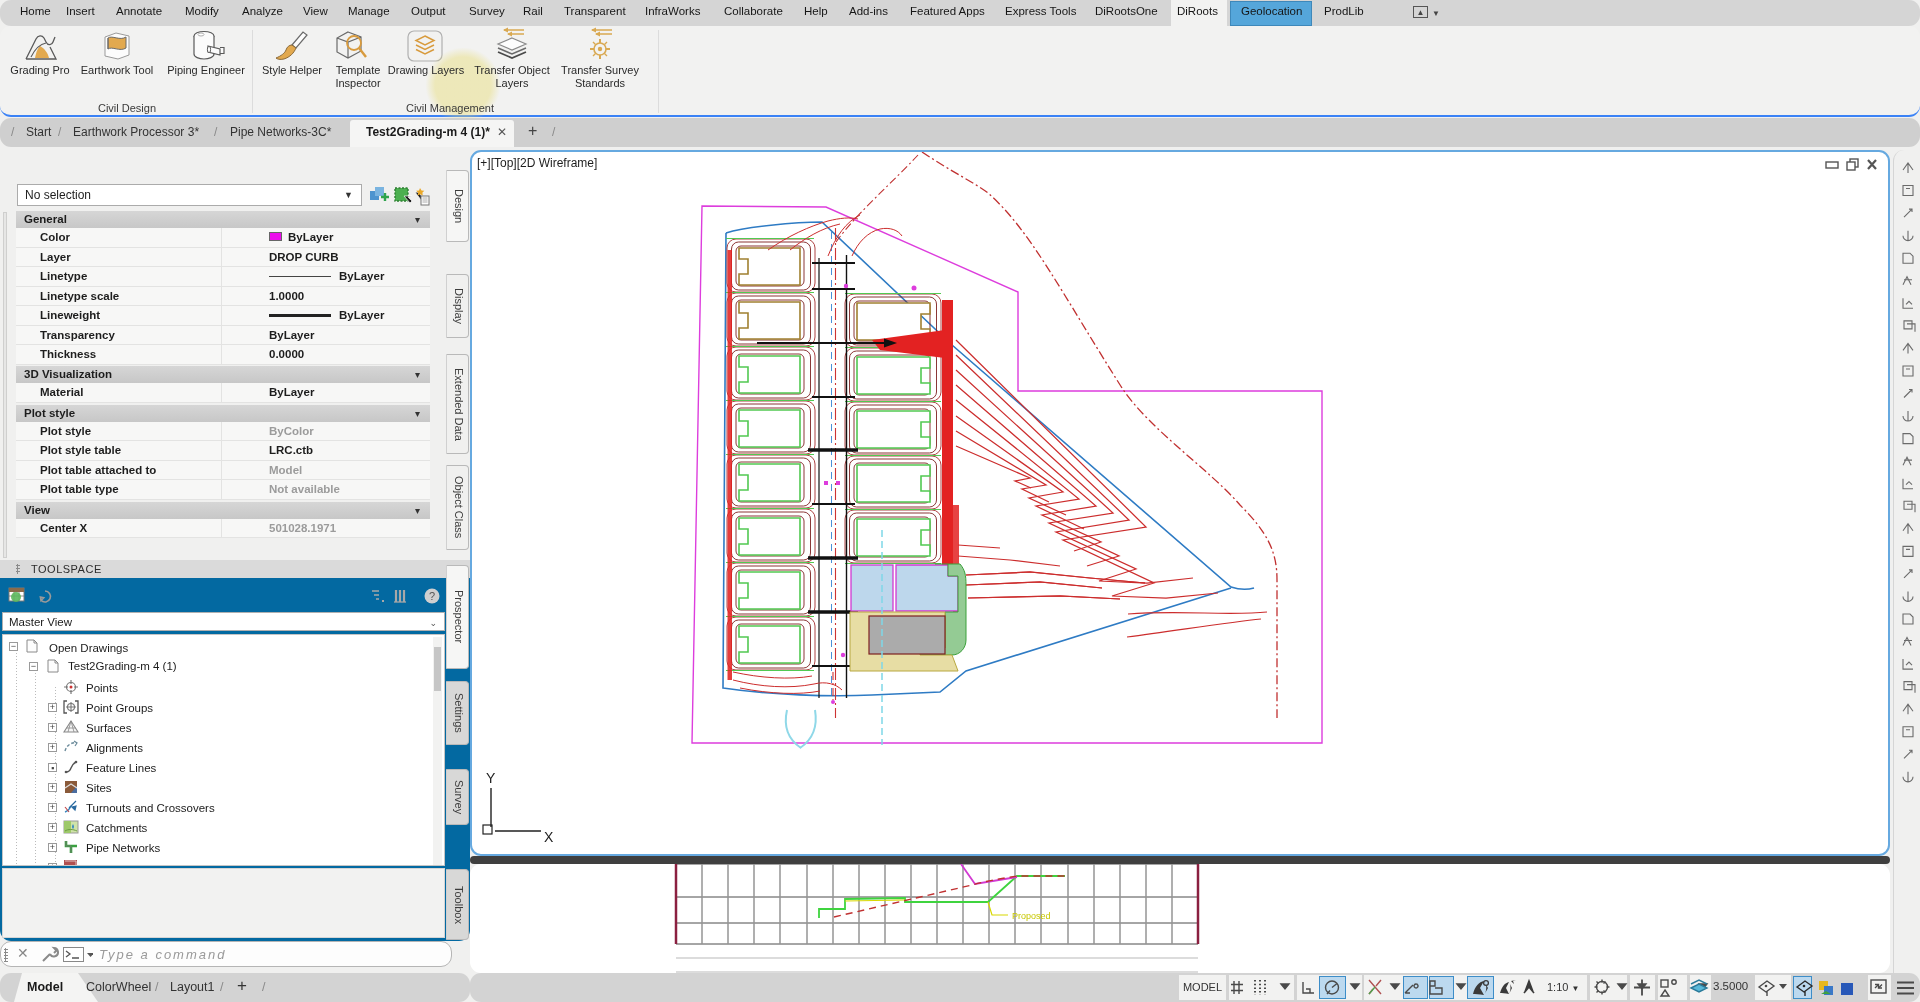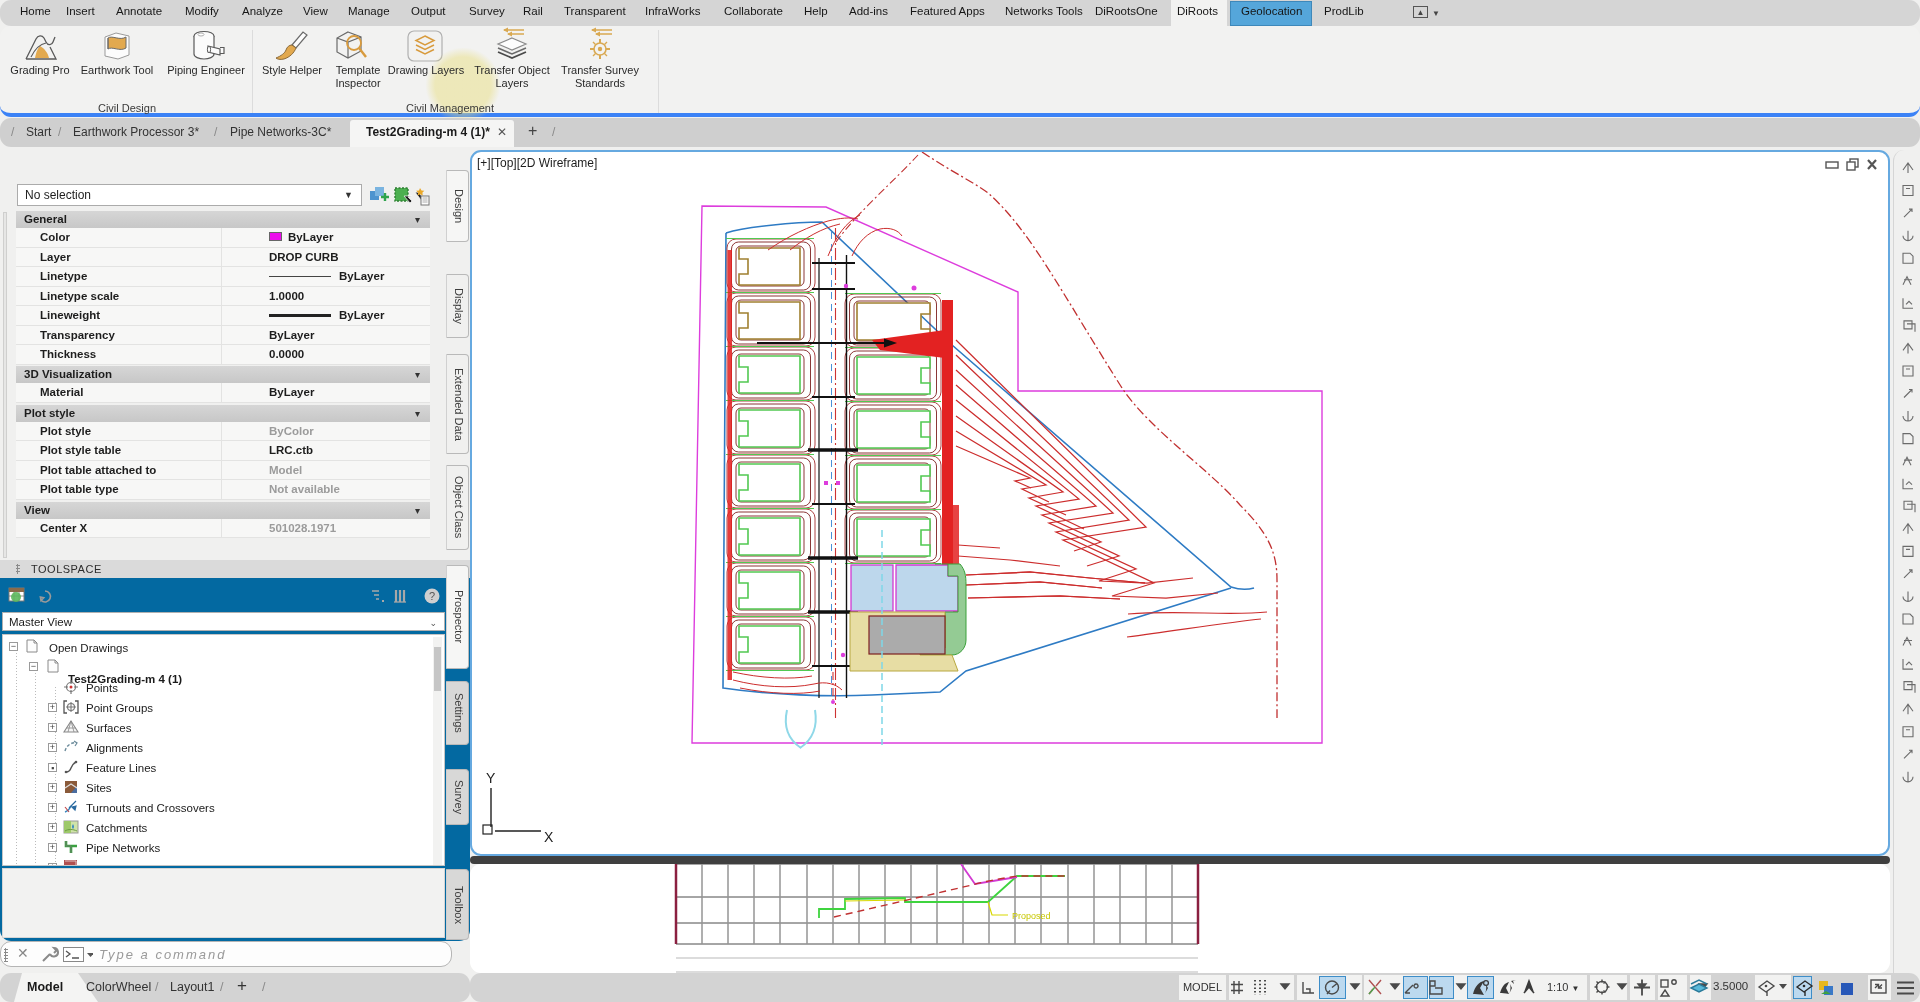--- a/index.html
+++ b/index.html
@@ -4,21 +4,21 @@
 * { margin:0; padding:0; box-sizing:border-box; }
 html,body { width:1920px; height:1002px; overflow:hidden; }
 body { font-family:"Liberation Sans", sans-serif; background:#f0f0ef; position:relative; }
 .abs { position:absolute;border-radius:11px; }
 
 #menubar { left:0; top:0; width:1920px; height:26px; background:#d5d5d5; }
 #menubar span.mi { position:absolute; top:5px; font-size:11.5px; color:#161616; }
 #menubar .whitetab { position:absolute; left:1171px; top:0; width:56px; height:26px; background:#f2f2f1; }
 #menubar .bluetab { position:absolute; left:1230px; top:1px; width:82px; height:25px; background:#55a6da; border:1px solid #3e88ba; }
 
-#ribbon { left:0; top:26px; width:1920px; height:91px; background:#f2f2f1; border-bottom:4px solid #3b82f6;padding-left:10px; }
+#ribbon { left:0; top:26px; width:1920px; height:91px; background:#f2f2f1; border-bottom:2px solid #3b82f6;padding-left:10px; }
 #ribbon .sep { position:absolute; top:4px; width:1px; height:83px; background:#dcdcdc; }
 #ribbon .rlabel { position:absolute; font-size:11px; color:#2a2a2a; text-align:center; line-height:13px; }
 #ribbon .glabel { position:absolute; top:76px; font-size:11px; color:#3a3a3a; text-align:center; }
 
 #filetabs { left:0; top:118px; width:1920px; height:29px; background:#cfcfcf; }
 #filetabs span { position:absolute; top:7px; font-size:12px; color:#333; }
 #filetabs .slash { color:#8a8a8a; }
 #filetabs .active { position:absolute; left:350px; top:2px; width:164px; height:27px; background:#f5f5f4; border-radius:3px 3px 0 0; }
 
 .ptitle { height:18px; background:#dadada; font-size:11px; color:#2c2c2c; padding-left:31px; line-height:18px; letter-spacing:0.5px; position:relative; }
@@ -66,21 +66,21 @@
   <span class="mi" style="left:348px">Manage</span>
   <span class="mi" style="left:411px">Output</span>
   <span class="mi" style="left:469px">Survey</span>
   <span class="mi" style="left:523px">Rail</span>
   <span class="mi" style="left:564px">Transparent</span>
   <span class="mi" style="left:645px">InfraWorks</span>
   <span class="mi" style="left:724px">Collaborate</span>
   <span class="mi" style="left:804px">Help</span>
   <span class="mi" style="left:849px">Add-ins</span>
   <span class="mi" style="left:910px">Featured Apps</span>
-  <span class="mi" style="left:1005px">Networks Tools</span>
+  <span class="mi" style="left:1005px">Express Tools</span>
   <span class="mi" style="left:1095px">DiRootsOne</span>
   <span class="mi" style="left:1177px">DiRoots</span>
   <span class="mi" style="left:1241px">Geolocation</span>
   <span class="mi" style="left:1324px">ProdLib</span>
   <span style="position:absolute;left:1413px;top:6px;width:15px;height:12px;border:1px solid #555;font-size:8px;text-align:center;line-height:11px;color:#444">▲</span>
   <span style="position:absolute;left:1432px;top:9px;font-size:8px;color:#444">▼</span>
 </div>
 
 <div id="ribbon" class="abs">
   <div class="sep" style="left:252px"></div>
@@ -291,21 +291,21 @@
         <svg style="position:absolute;left:21px;top:3px" width="16" height="16">
             <path d="M3 2h7l3 3v9H3z" fill="#fdfdfd" stroke="#8a8a8a"></path>
             <path d="M10 2v3h3" fill="none" stroke="#8a8a8a"></path>
           </svg>
         <div class="trow" style="left:46px;top:3px">Open Drawings</div>
         <div class="ebox" style="left:26px;top:27px">−</div>
         <svg style="position:absolute;left:42px;top:23px" width="16" height="16">
             <path d="M3 2h7l3 3v9H3z" fill="#fdfdfd" stroke="#8a8a8a"></path>
             <path d="M10 2v3h3" fill="none" stroke="#8a8a8a"></path>
           </svg>
-        <div class="trow" style="left:65px;top:34px;font-weight:bold">Test2Grading-m 4 (1)</div>
+        <div class="trow" style="left:65px;top:21px;font-weight:normal">Test2Grading-m 4 (1)</div>
         <svg style="position:absolute;left:60px;top:44px" width="16" height="16">
             <circle cx="8" cy="8" r="4.5" fill="none" stroke="#777" stroke-width="1.2"></circle>
             <path d="M8 1v4M8 11v4M1 8h4M11 8h4" stroke="#777" stroke-width="1.2"></path>
             <circle cx="8" cy="8" r="1.5" fill="#c33"></circle>
           </svg>
         <div class="trow" style="left:83px;top:43px">Points</div>
         <div class="ebox" style="left:45px;top:68px">+</div>
         <svg style="position:absolute;left:60px;top:64px" width="16" height="16">
             <path d="M4 2H1v12h3M12 2h3v12h-3" fill="none" stroke="#555" stroke-width="1.3"></path>
             <circle cx="8" cy="8" r="3.5" fill="none" stroke="#777" stroke-width="1.1"></circle>

